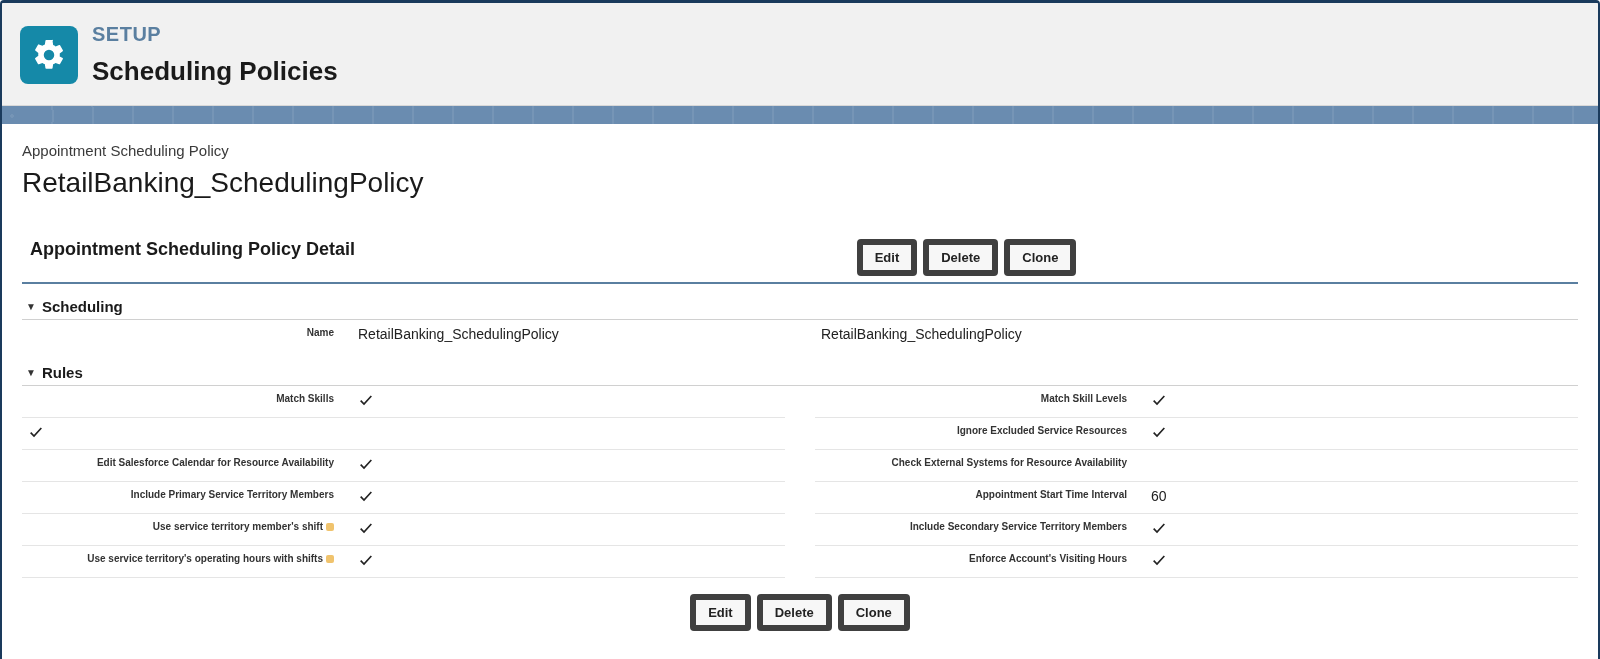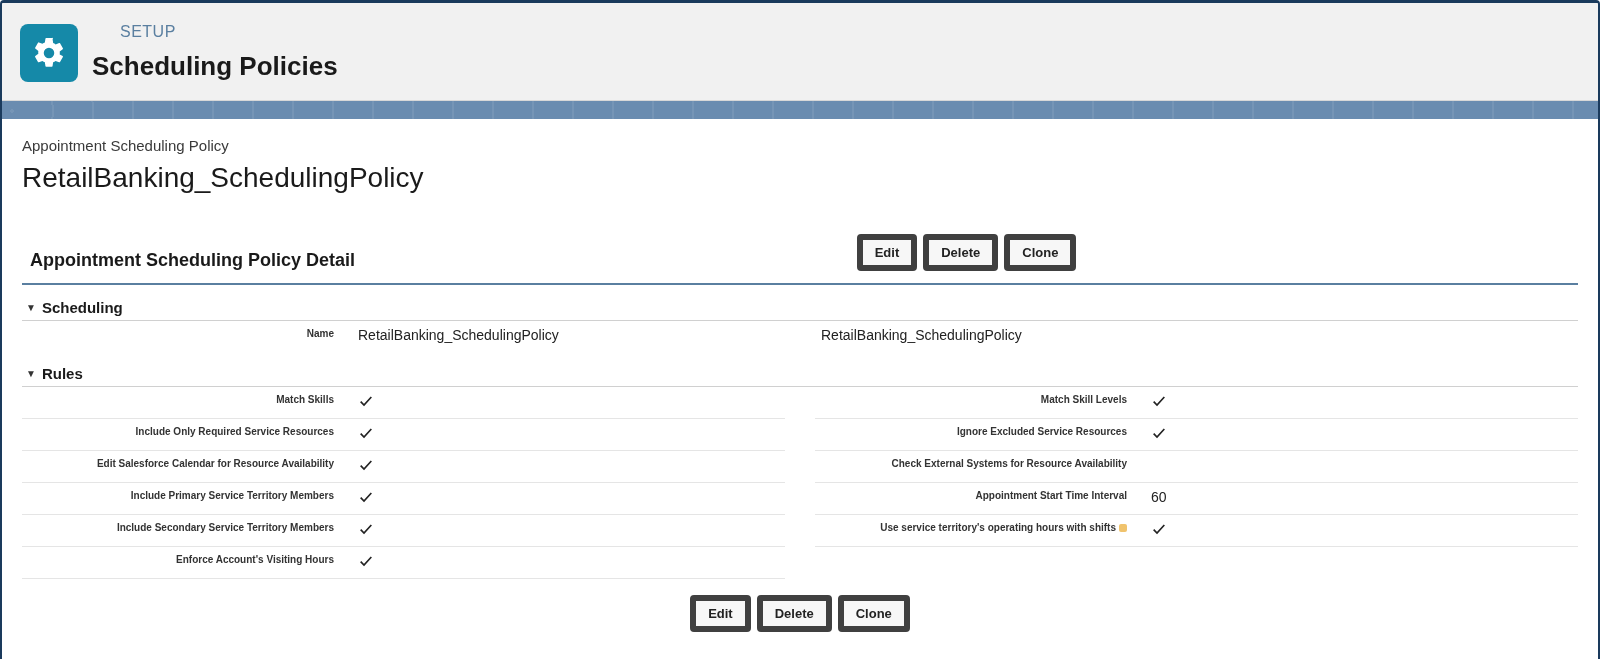--- a/index.html
+++ b/index.html
@@ -27,25 +27,24 @@
     width: 58px;
     height: 58px;
     background: #1589a8;
     border-radius: 8px;
     display: flex;
     align-items: center;
     justify-content: center;
   }
   .header-icon svg { width: 36px; height: 36px; fill: #fff; }
   .header-text .eyebrow {
-    font-size: 16px;
+    font-size: 20px;
     letter-spacing: 0.5px;
     color: #5a7fa0;
-    font-weight: 400;
-    margin-left: 28px;
+    font-weight: 700;
   }
   .header-text .title {
     font-size: 26px;
     font-weight: 700;
     color: #1a1a1a;
     margin-top: 10px;
   }
   .blue-pattern {
     height: 18px;
     background: #6a8cb0;
@@ -60,23 +59,23 @@
     margin-bottom: 8px;
   }
   .record-title {
     font-size: 28px;
     font-weight: 500;
     color: #1a1a1a;
     margin-bottom: 40px;
   }
   .detail-header-row {
     display: flex;
-    align-items: flex-end;
+    align-items: flex-start;
     border-bottom: 2px solid #5a7fa0;
-    padding-bottom: 12px;
+    padding-bottom: 6px;
     margin-bottom: 4px;
   }
   .detail-header-title {
     font-size: 18px;
     font-weight: 700;
     color: #1a1a1a;
     flex: 0 0 auto;
     padding-left: 8px;
   }
   .button-row {
@@ -222,21 +221,20 @@
         </div>
         <div class="field-row">
           <div class="field-label">Match Skill Levels</div>
           <div class="field-value">
             <span class="check"><svg viewBox="0 0 24 24">
                 <polyline points="4,13 9,18 20,6"></polyline>
               </svg></span>
           </div>
         </div>
         <div class="field-row">
-          <div class="field-label">Include Only Required Service Resources</div>
           <div class="field-value">
             <span class="check"><svg viewBox="0 0 24 24">
                 <polyline points="4,13 9,18 20,6"></polyline>
               </svg></span>
           </div>
         </div>
         <div class="field-row">
           <div class="field-label">Ignore Excluded Service Resources</div>
           <div class="field-value">
             <span class="check"><svg viewBox="0 0 24 24">
@@ -260,20 +258,28 @@
           <div class="field-label">Include Primary Service Territory Members</div>
           <div class="field-value">
             <span class="check"><svg viewBox="0 0 24 24">
                 <polyline points="4,13 9,18 20,6"></polyline>
               </svg></span>
           </div>
         </div>
         <div class="field-row">
           <div class="field-label">Appointment Start Time Interval</div>
           <div class="field-value">60</div>
+        </div>
+        <div class="field-row">
+          <div class="field-label">Use service territory member's shift<span class="help-dot"></span></div>
+          <div class="field-value">
+            <span class="check"><svg viewBox="0 0 24 24">
+                <polyline points="4,13 9,18 20,6"></polyline>
+              </svg></span>
+          </div>
         </div>
         <div class="field-row">
           <div class="field-label">Include Secondary Service Territory Members</div>
           <div class="field-value">
             <span class="check"><svg viewBox="0 0 24 24">
                 <polyline points="4,13 9,18 20,6"></polyline>
               </svg></span>
           </div>
         </div>
         <div class="field-row">

